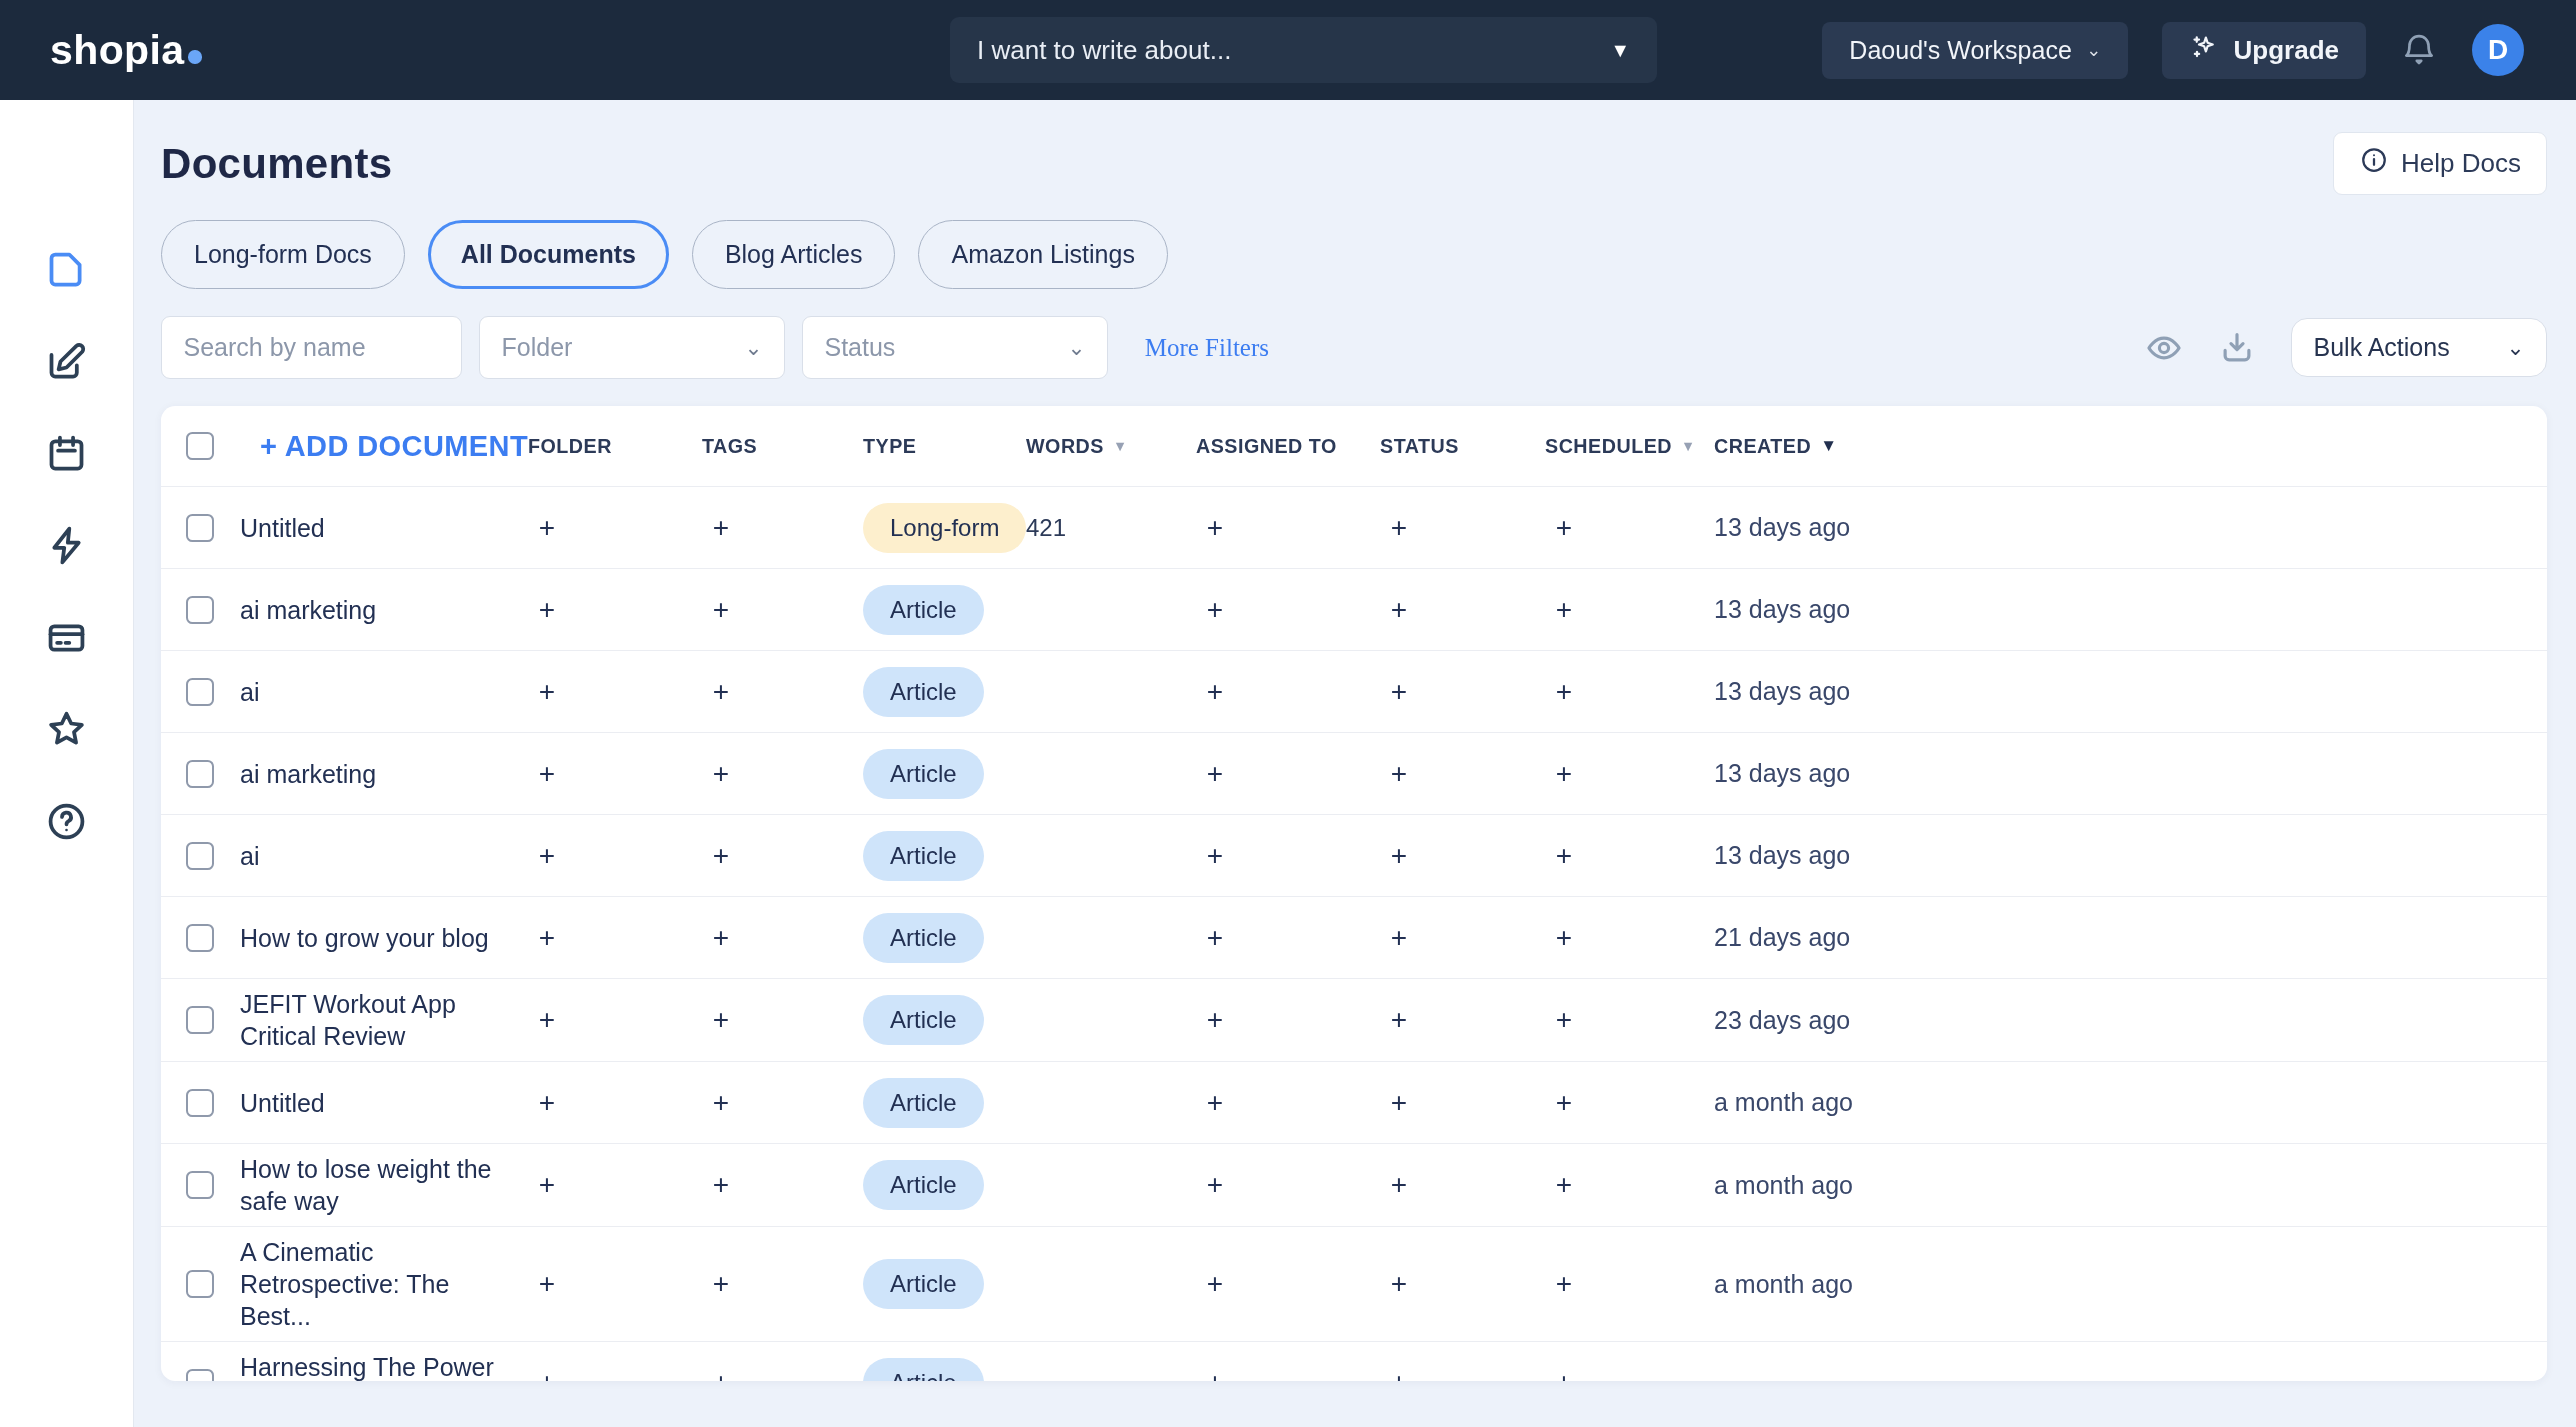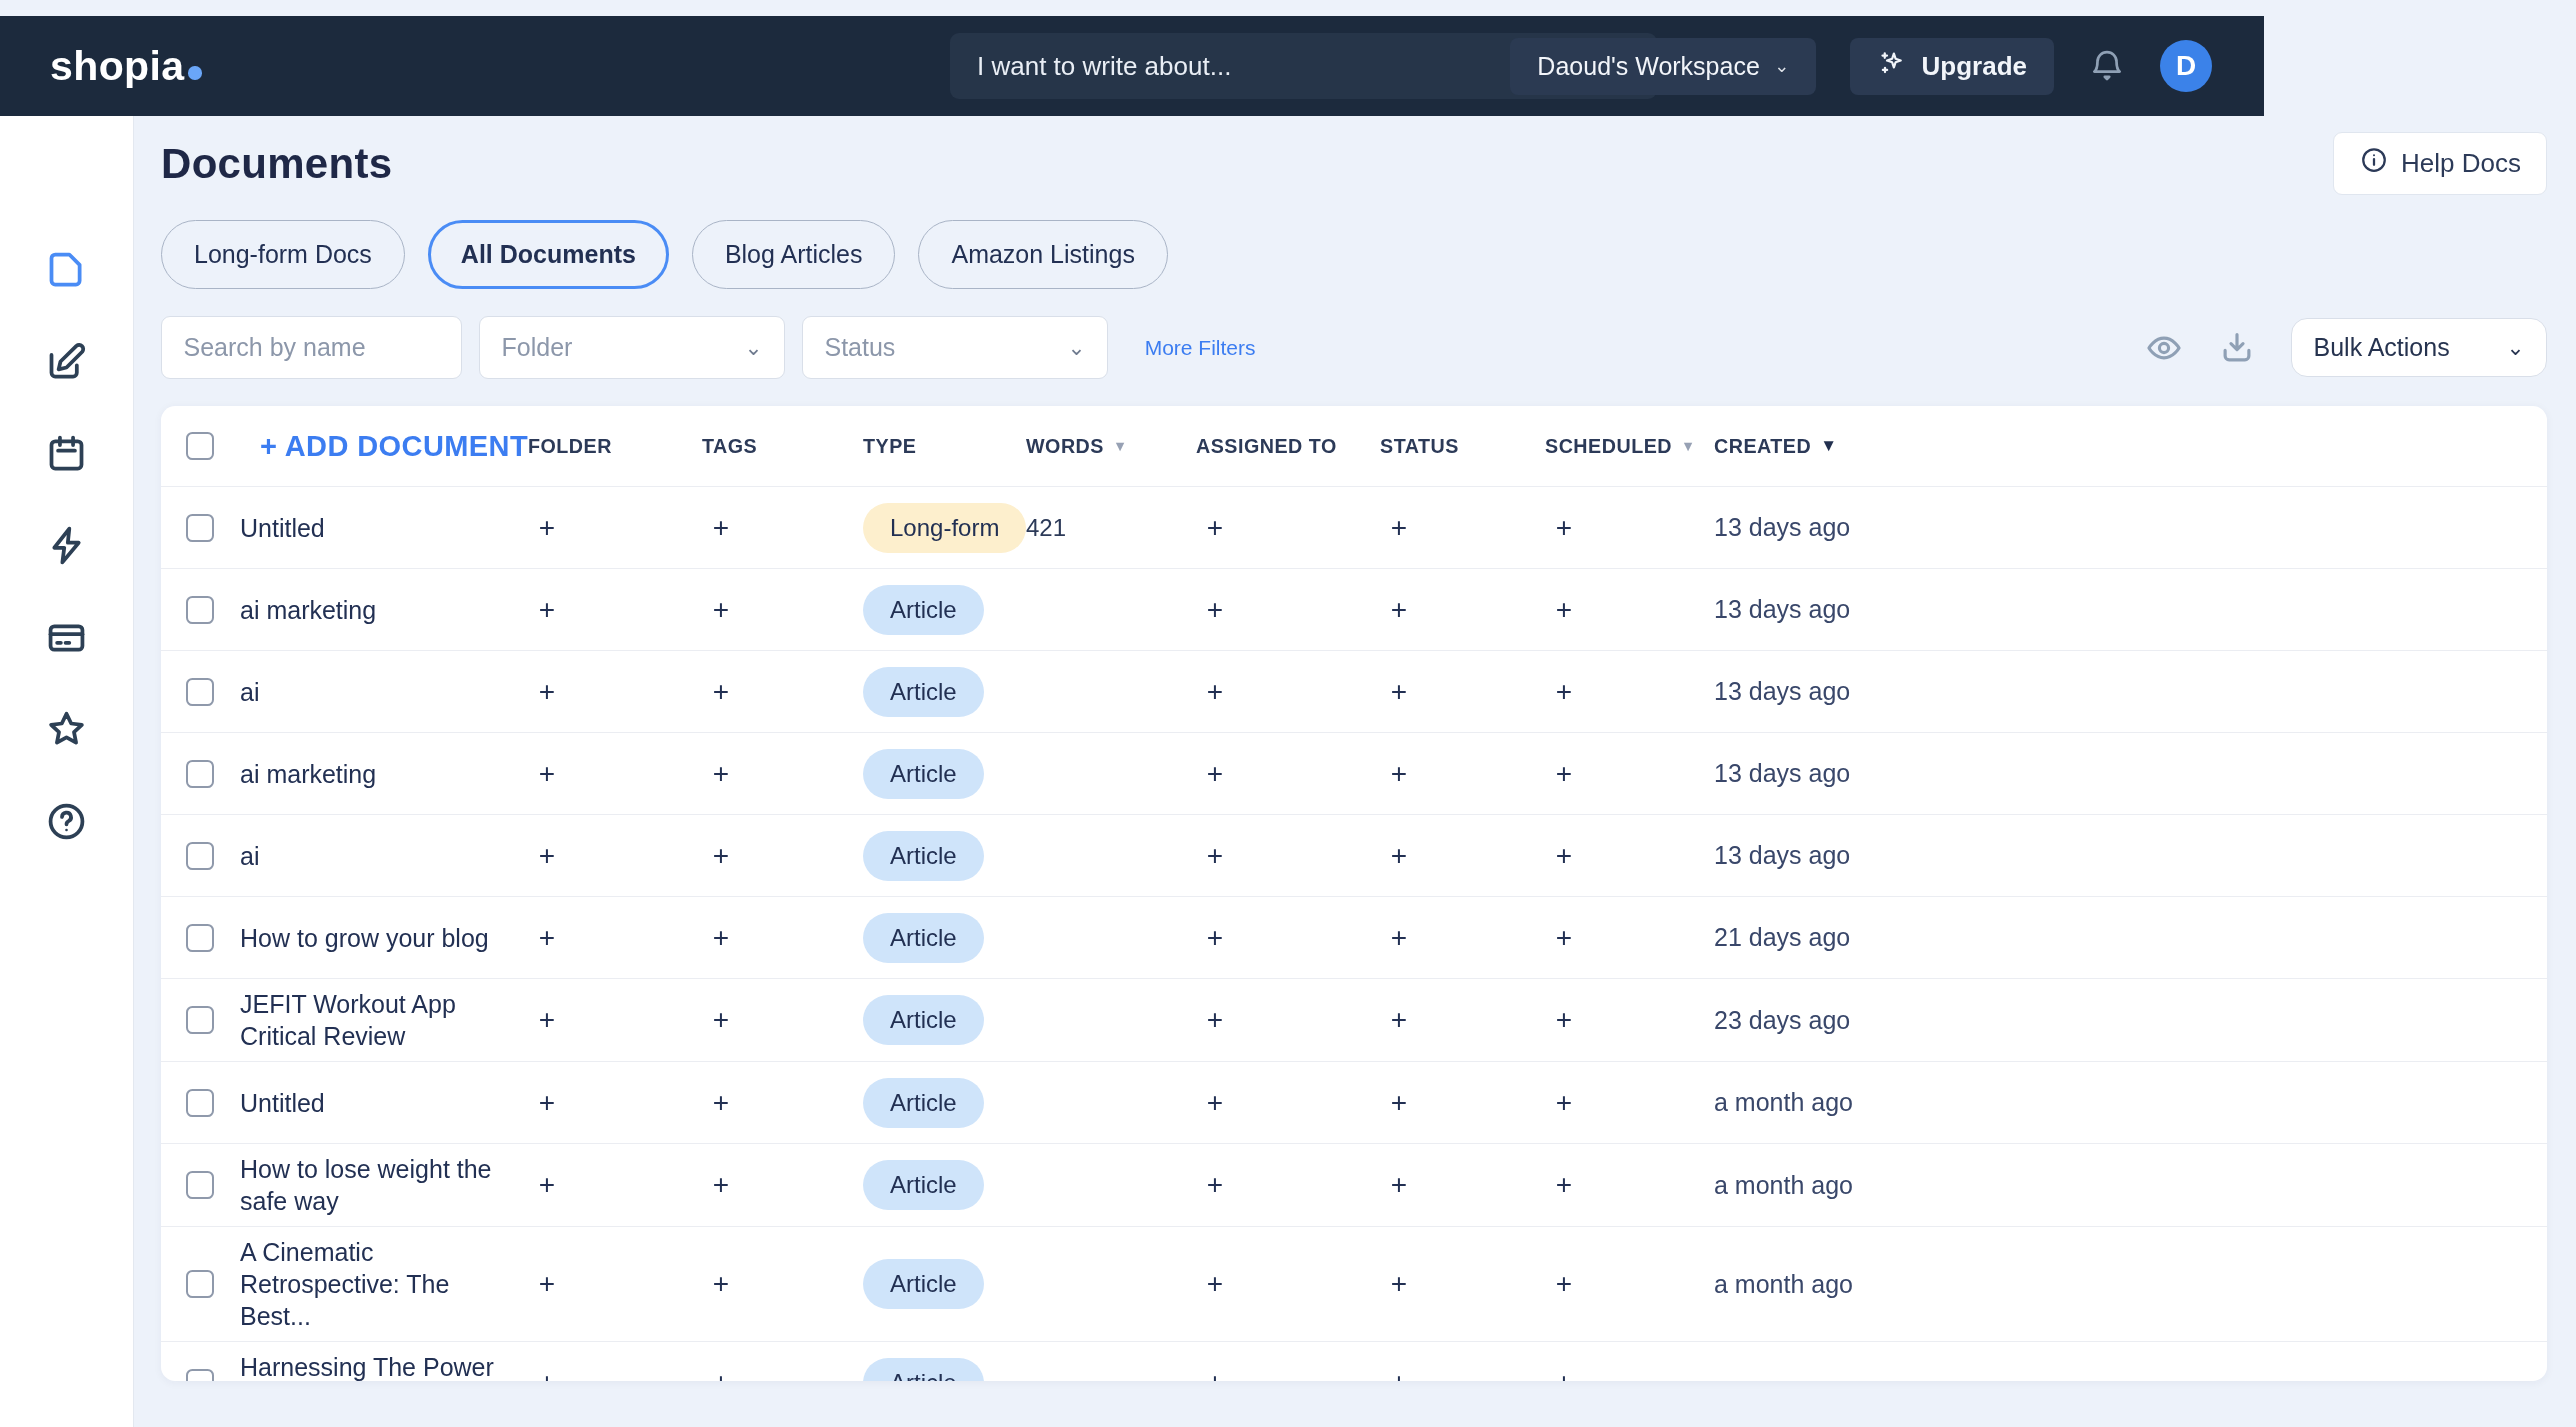--- a/index.html
+++ b/index.html
@@ -8,21 +8,21 @@
     --border-light:#e3e8f0; --input-border:#d9dfe9; --text-dark:#22304f;
     --text-header:#2c3a58; --muted:#8c97aa; --link-blue:#3c7df1; --accent-blue:#4a8cf5;
     --pill-yellow:#fdefcd; --pill-blue:#cfe4fa; --avatar-bg:#3b82e9;
     --icon-gray:#8fa0b5; --divider:#ebedf2;
   }
   *{margin:0;padding:0;box-sizing:border-box;}
   html,body{width:2576px;height:1428px;overflow:hidden;}
   body{font-family:"Liberation Sans",sans-serif;background:var(--page-bg);color:var(--text-dark);}
 
   
-  .navbar{position:absolute;top:16px;left:0;width:2264px;height:100px;background:var(--navbar-bg);
+  .navbar{position:absolute;top:0;left:0;width:2576px;height:100px;background:var(--navbar-bg);
     display:flex;align-items:center;z-index:10;}
   .logo{margin-left:50px;font-size:41px;font-weight:700;color:#ffffff;letter-spacing:0.4px;display:flex;align-items:baseline;}
   .logo-dot{width:13.4px;height:13.4px;border-radius:50%;background:#6aa6f8;margin-left:3.6px;display:inline-block;}
   .write-about{position:absolute;left:950px;top:17px;width:707px;height:66px;background:var(--navbar-dropdown-bg);
     border-radius:9px;display:flex;align-items:center;padding:0 27px;color:#e9eef5;font-size:26px;cursor:pointer;}
   .write-about .caret{margin-left:auto;color:#ffffff;font-size:19.7px;}
   .nav-right{position:absolute;right:52px;top:0;height:100px;display:flex;align-items:center;gap:34px;}
   .nav-btn{height:57px;background:var(--navbar-button-bg);border-radius:8px;border:none;color:#f2f5fa;
     display:flex;align-items:center;padding:0 27px;font-size:25px;font-family:inherit;cursor:pointer;gap:14.3px;}
   .nav-btn .chev{font-size:18px;opacity:.9;}
@@ -52,21 +52,21 @@
     color:#223053;background:transparent;border:1.8px solid #a9b4c6;font-family:inherit;cursor:pointer;}
   .tab.active{border:3.6px solid var(--accent-blue);font-weight:600;padding:0 30px;}
 
   .filters{display:flex;align-items:center;margin-top:27px;gap:17px;}
   .search-input{width:301px;height:63px;border:1.8px solid var(--input-border);border-radius:9px;background:#fff;
     padding:0 21.5px;font-size:25px;font-family:Liberation Sans, sans-serif;color:var(--text-dark);}
   .search-input::placeholder{color:var(--muted);}
   .select-box{width:306px;height:63px;border:1.8px solid var(--input-border);border-radius:9px;background:#fff;
     display:flex;align-items:center;padding:0 21.5px;font-size:25px;color:var(--muted);cursor:pointer;}
   .select-box .chev{margin-left:auto;color:#6e7a8e;font-size:21.5px;}
-  .more-filters{margin-left:19.7px;color:var(--link-blue);font-size:21px;font-weight:500;cursor:pointer;background:none;border:none;font-family:Liberation Sans, sans-serif;}
+  .more-filters{margin-left:19.7px;color:var(--link-blue);font-size:25px;font-weight:500;cursor:pointer;background:none;border:none;font-family:Liberation Serif, serif;}
   .filters .spacer{flex:1;}
   .tool-icon{width:38px;height:38px;color:var(--icon-gray);cursor:pointer;background:none;border:none;padding:0;margin-right:18px;}
   .tool-icon svg{width:38px;height:38px;}
   .bulk-select{width:256px;height:59px;border:1.8px solid var(--input-border);border-radius:16px;background:#fff;
     display:flex;align-items:center;padding:0 21.5px;font-size:25px;color:#26334f;cursor:pointer;}
   .bulk-select .chev{margin-left:auto;color:#26334f;font-size:21.5px;}
 
   
   .card{margin-top:27px;background:var(--card-bg);border-radius:14.3px;height:975px;overflow:hidden;
     box-shadow:0 1.8px 9px rgba(30,45,80,.05);}

